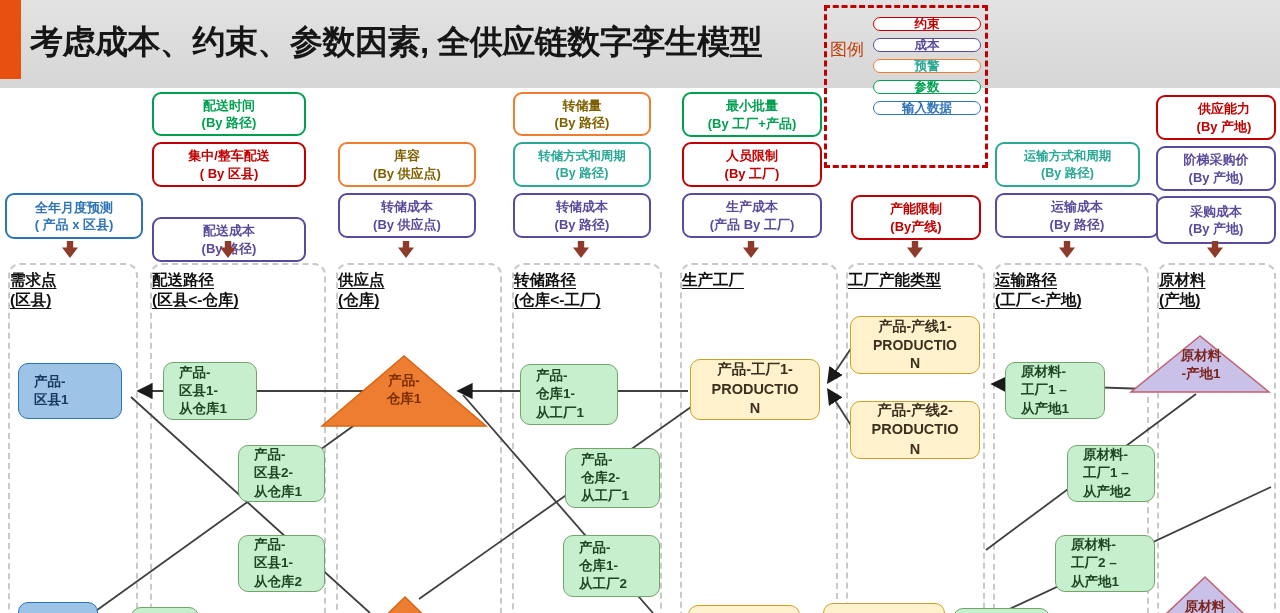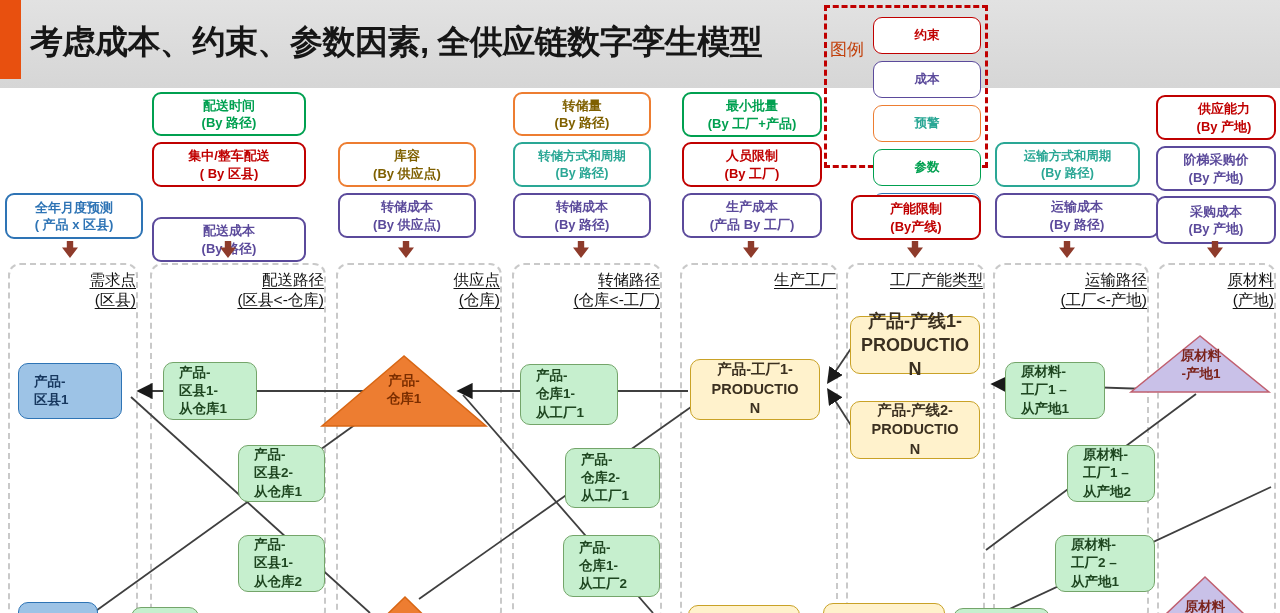--- a/index.html
+++ b/index.html
@@ -8,38 +8,38 @@
   .abs{position:absolute;}
   .pre{white-space:pre-line;}
   
   #header-band{left:0;top:0;width:1280px;height:88px;background:linear-gradient(180deg,#e2e2e2,#d6d6d6);}
   #accent-bar{left:0;top:0;width:21px;height:79px;background:#e8500f;}
   #slide-title{left:30px;top:20px;width:800px;font-size:33px;font-weight:600;color:#161616;letter-spacing:-0.5px;}
   
   #legend{left:824px;top:5px;width:164px;height:163px;border:3px dashed #c00000;box-sizing:border-box;}
   #legend-label{left:3px;top:30px;font-size:17px;color:#c2410c;}
   #legend-items{left:46px;top:9px;display:flex;flex-direction:column;gap:7px;}
-  .legend-item{width:108px;height:37px;border:1.5px solid;border-radius:9px;background:#fff;
+  .legend-item{width:108px;height:14px;border:1.5px solid;border-radius:9px;background:#fff;
                display:flex;align-items:center;justify-content:center;font-size:12.5px;font-weight:600;box-sizing:border-box;}
   
   .attr-box{border:2px solid;border-radius:9px;background:#fff;display:flex;align-items:center;justify-content:center;
             text-align:center;font-size:13px;line-height:1.32;font-weight:600;box-sizing:border-box;}
   .t-constraint{border-color:#c00000;color:#c00000;}
   .t-cost{border-color:#5b4a9b;color:#5b4a9b;}
   .t-warning{border-color:#ed7d31;color:#7f6000;}
   .t-warning-legend{border-color:#ed7d31;color:#2aa795;text-align:right;}
   .t-param{border-color:#00a050;color:#00a050;}
   .t-param-teal{border-color:#2aa795;color:#2aa795;}
   .t-input{border-color:#2e74b5;color:#2e74b5;}
   
   .down-arrow{width:16px;height:17px;background:#8e3b2b;
               clip-path:polygon(30% 0,70% 0,70% 38%,100% 38%,50% 100%,0 38%,30% 38%);}
   
   .lane{top:263px;height:360px;border:2px dashed #c9c9c9;border-radius:12px;background:#fff;box-sizing:border-box;z-index:1;}
-  .lane-header{width:100%;padding-top:5px;text-align:right;font-size:15.5px;font-weight:400;color:#111;
+  .lane-header{width:100%;padding-top:5px;text-align:left;font-size:15.5px;font-weight:700;color:#111;
                text-decoration:underline;text-underline-offset:3px;line-height:1.3;}
   
   #flow-svg{left:0;top:0;z-index:2;}
   
   .node{border-radius:10px;box-sizing:border-box;display:flex;align-items:center;font-size:13.5px;line-height:1.35;
         font-weight:600;z-index:3;padding:3px 8px 3px 15px;}
   .node.center{justify-content:center;text-align:center;padding:3px 6px;}
   .node-blue{background:#9dc3e6;border:1.6px solid #2e74b5;color:#17375e;}
   .node-green{background:#c6efce;border:1.6px solid #74a56a;color:#1e4620;}
   .node-yellow{background:#fff2cc;border:1.6px solid #c9a227;color:#3b3020;}
@@ -189,21 +189,21 @@
 从工厂1</div>
 <div class="abs node node-green pre" style="left:565px;top:448px;width:95px;height:60px;">产品-
 仓库2-
 从工厂1</div>
 <div class="abs node node-green pre" style="left:563px;top:535px;width:97px;height:62px;">产品-
 仓库1-
 从工厂2</div>
 <div class="abs node node-yellow center pre" style="left:690px;top:359px;width:130px;height:61px;font-size:14.5px;">产品-工厂1-
 PRODUCTIO
 N</div>
-<div class="abs node node-yellow center pre" style="left:850px;top:316px;width:130px;height:58px;font-size:18px;">产品-产线1-
+<div class="abs node node-yellow center pre" style="left:850px;top:316px;width:130px;height:58px;font-size:14px;">产品-产线1-
 PRODUCTIO
 N</div>
 <div class="abs node node-yellow center pre" style="left:850px;top:401px;width:130px;height:58px;font-size:14.5px;">产品-产线2-
 PRODUCTIO
 N</div>
 <div class="abs node node-green pre" style="left:1005px;top:362px;width:100px;height:57px;">原材料-
 工厂1 –
 从产地1</div>
 <div class="abs node node-green pre" style="left:1067px;top:445px;width:88px;height:57px;">原材料-
 工厂1 –

